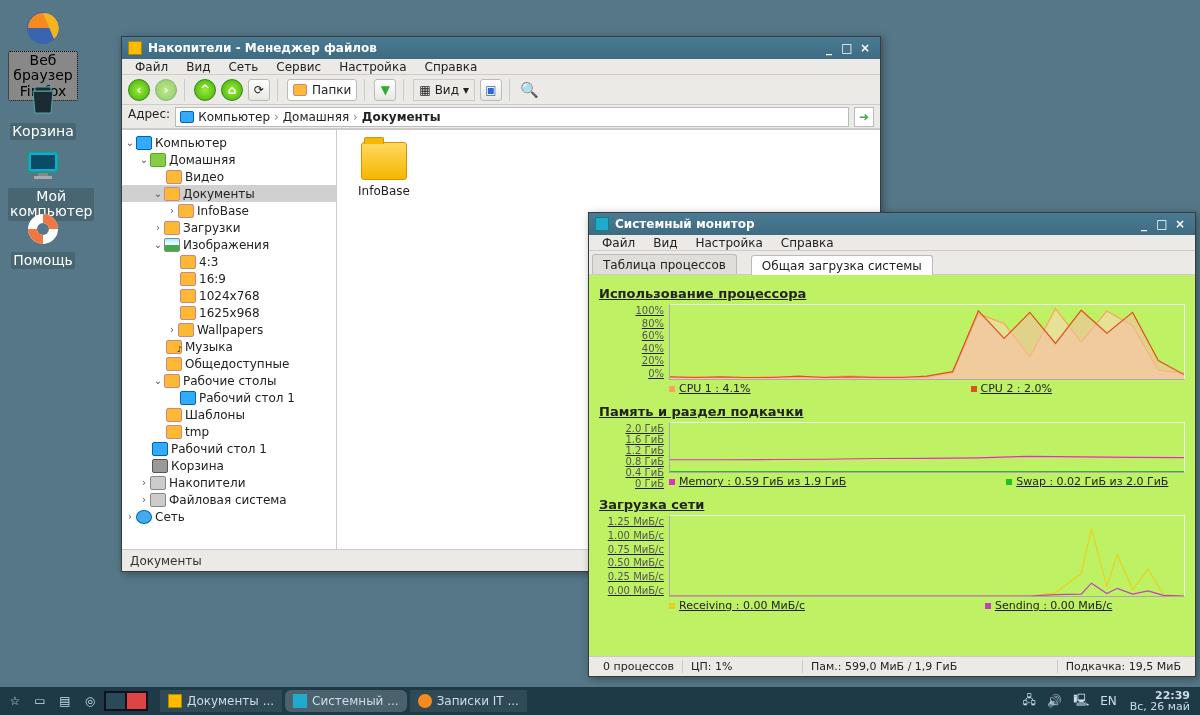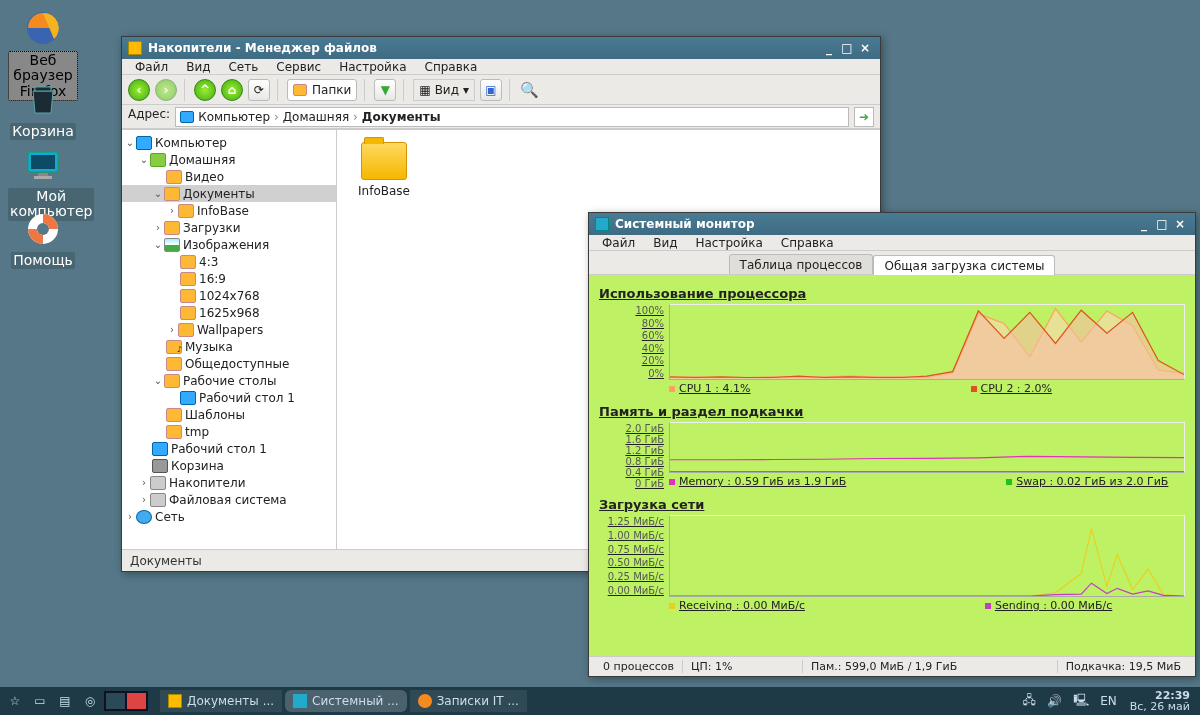--- a/index.html
+++ b/index.html
@@ -58,21 +58,21 @@
   .files { flex:1; padding:12px; display:flex; align-content:flex-start; flex-wrap:wrap; }
   .file-item { width:70px; text-align:center; cursor:pointer; }
   .file-item .bigfolder { width:46px; height:38px; margin:0 auto 4px; background:linear-gradient(#ffd860,#f5b800); border-radius:3px; border:1px solid #d49500; position:relative; }
   .file-item .bigfolder:before { content:""; position:absolute; top:-6px; left:2px; width:18px; height:6px; background:#f5b800; border:1px solid #d49500; border-bottom:none; border-radius:2px 2px 0 0; }
 
   .statusbar { height:22px; border-top:1px solid #ccc; display:flex; align-items:center; padding:0 8px; color:#333; }
 
   
   .mon { top:212px; left:588px; width:608px; height:465px; }
   .mon .titlebar .icon { background:#2ac; border-color:#088; }
-  .tabs { height:24px; display:flex; border-bottom:1px solid #ccc; background:#eceae7; padding:3px 3px 0; gap:0;justify-content:center; }
+  .tabs { height:24px; display:flex; border-bottom:1px solid #ccc; background:#eceae7; padding:3px 3px 0; gap:14px; }
   .tab { padding:3px 10px; border:1px solid #bbb; border-bottom:none; background:#e0ded9; border-radius:3px 3px 0 0; cursor:pointer; }
   .tab.active { background:#fff; position:relative; top:1px; }
   .mon-body { flex:1; background:#bef264; padding:8px 10px; overflow:hidden;text-decoration:underline; }
   .section-title { font-size:13px; font-weight:bold; margin:3px 0; }
   .chart { height:76px; display:flex; }
   .chart.mem { height:51px; }
   .chart.net { height:82px; }
   .y-axis { width:70px; display:flex; flex-direction:column; justify-content:space-between; text-align:right; font-size:10px; color:#555; padding:1px 5px 1px 0; }
   .plot { flex:1; border:1px solid #eee; border-left:1px solid #aaa; border-bottom:1px solid #aaa; position:relative; overflow:hidden; }
   .legend { display:flex; gap:40px; padding:2px 0 6px 70px; font-size:11px; }

